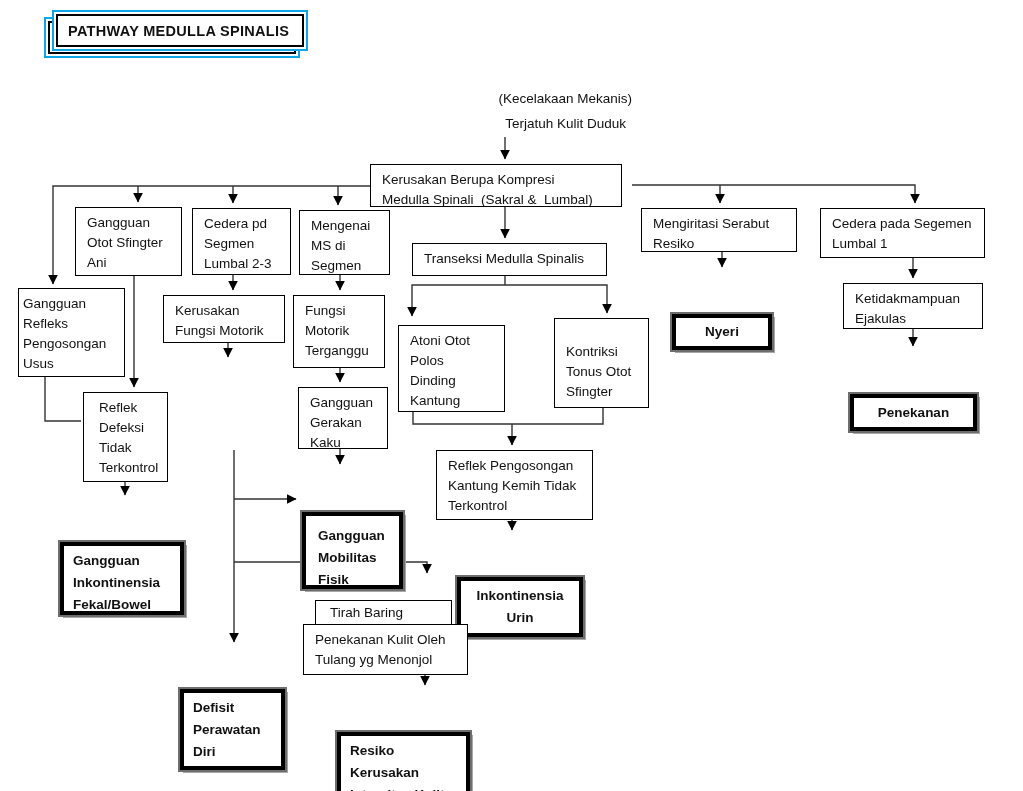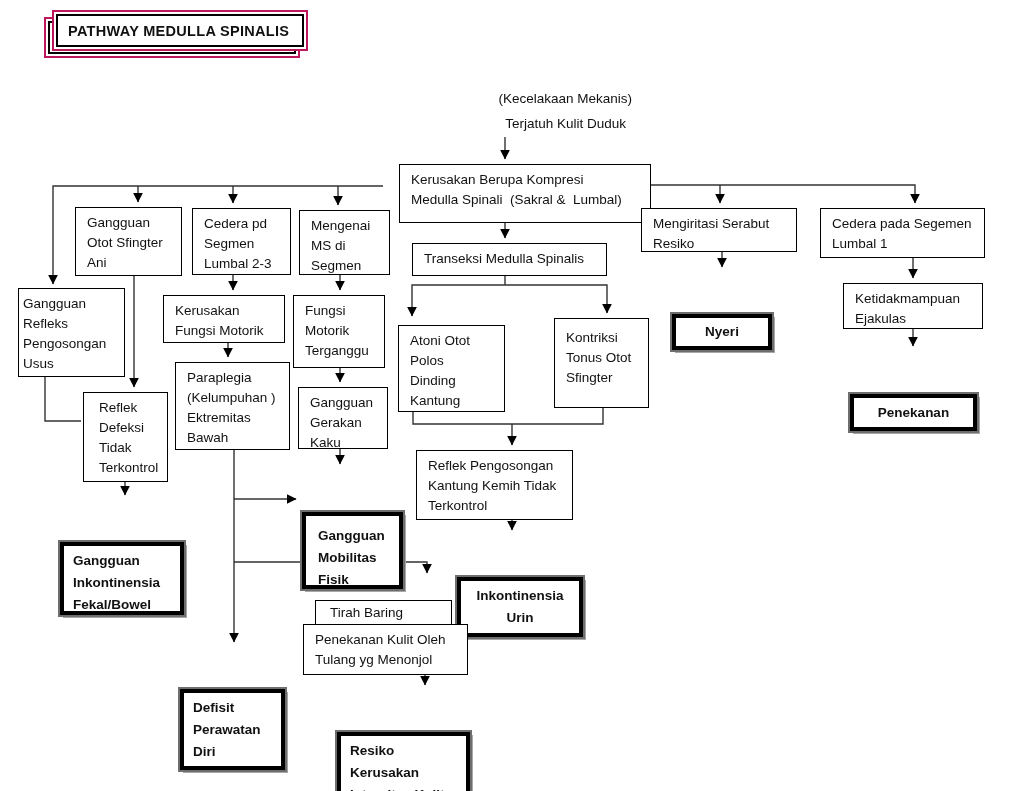--- a/index.html
+++ b/index.html
@@ -23,21 +23,21 @@
     display:flex;align-items:center;justify-content:center;
     text-align:center;padding:0;
   }
   .node.tight{line-height:16px;padding-top:4px;padding-left:14px;}
   .intro-line{
     position:absolute;width:240px;text-align:right;font-size:13.5px;z-index:2;
   }
   .title-wrap{position:absolute;left:52px;top:10px;width:256px;height:41px;z-index:3;}
   .title-frame{
     position:absolute;box-sizing:border-box;width:100%;height:100%;
-    border:2px solid #be185d;
+    border:2px solid #0ea5e9;
     box-shadow:inset 0 0 0 2px #fff, inset 0 0 0 4px #000;
   }
   .title-shadow{left:-8px;top:7px;background:#fff;}
   .title-main{
     left:0;top:0;background:#fff;display:flex;align-items:center;
     font-weight:bold;font-size:14.5px;letter-spacing:.3px;padding-left:14px;
   }
 </style>
 </head>
 <body>
@@ -85,21 +85,21 @@
   </svg>
 
   <div class="title-wrap">
     <div class="title-frame title-shadow"></div>
     <div class="title-frame title-main">PATHWAY MEDULLA SPINALIS</div>
   </div>
 
   <div class="intro-line" style="left:392px;top:91px">(Kecelakaan Mekanis)</div>
   <div class="intro-line" style="left:386px;top:116px">Terjatuh Kulit Duduk</div>
 
-  <div class="node" style="left:399px;top:164px;width:252px;height:59px">Kerusakan Berupa Kompresi
+  <div class="node" style="left:370px;top:164px;width:252px;height:43px">Kerusakan Berupa Kompresi
 Medulla Spinali  (Sakral &amp;  Lumbal)</div>
 
   <div class="node" style="left:75px;top:207px;width:107px;height:69px">Gangguan
 Otot Sfingter
 Ani</div>
 
   <div class="node" style="left:192px;top:208px;width:99px;height:67px">Cedera pd
 Segmen
 Lumbal 2-3</div>
 
@@ -123,52 +123,48 @@
   <div class="node outcome center" style="left:850px;top:352px;width:127px;height:37px">Penekanan</div>
 
   <div class="node" style="left:18px;top:288px;width:107px;height:89px;padding-left:4px">Gangguan
 Refleks
 Pengosongan
 Usus</div>
 
   <div class="node" style="left:163px;top:295px;width:122px;height:48px">Kerusakan
 Fungsi Motorik</div>
 
-  <div class="node" style="left:175px;top:362px;width:115px;height:88px">Paraplegia
-(Kelumpuhan )
-Ektremitas
-Bawah</div>
 
   <div class="node" style="left:293px;top:295px;width:92px;height:73px">Fungsi
 Motorik
 Terganggu</div>
 
   <div class="node" style="left:298px;top:387px;width:90px;height:62px">Gangguan
 Gerakan
 Kaku</div>
 
   <div class="node" style="left:398px;top:325px;width:107px;height:87px">Atoni Otot
 Polos
 Dinding
 Kantung</div>
 
-  <div class="node" style="left:554px;top:318px;width:95px;height:90px;padding-top:9px">Kontriksi
+  <div class="node" style="left:554px;top:318px;width:95px;height:90px;padding-top:23px">Kontriksi
 Tonus Otot
 Sfingter</div>
 
   <div class="node" style="left:83px;top:392px;width:85px;height:90px;padding-left:15px">Reflek
 Defeksi
 Tidak
 Terkontrol</div>
 
   <div class="node outcome" style="left:60px;top:500px;width:124px;height:73px">Gangguan
 Inkontinensia
 Fekal/Bowel</div>
 
-  <div class="node" style="left:416px;top:450px;width:157px;height:70px">Reflek Pengosongan
+  <div class="node" style="left:436px;top:450px;width:157px;height:70px">Reflek Pengosongan
 Kantung Kemih Tidak
 Terkontrol</div>
 
   <div class="node outcome center" style="left:457px;top:535px;width:126px;height:60px">Inkontinensia
 Urin</div>
 
   <div class="node outcome" style="left:302px;top:470px;width:101px;height:77px;padding-top:9px;padding-left:12px">Gangguan
 Mobilitas
 Fisik</div>
 

